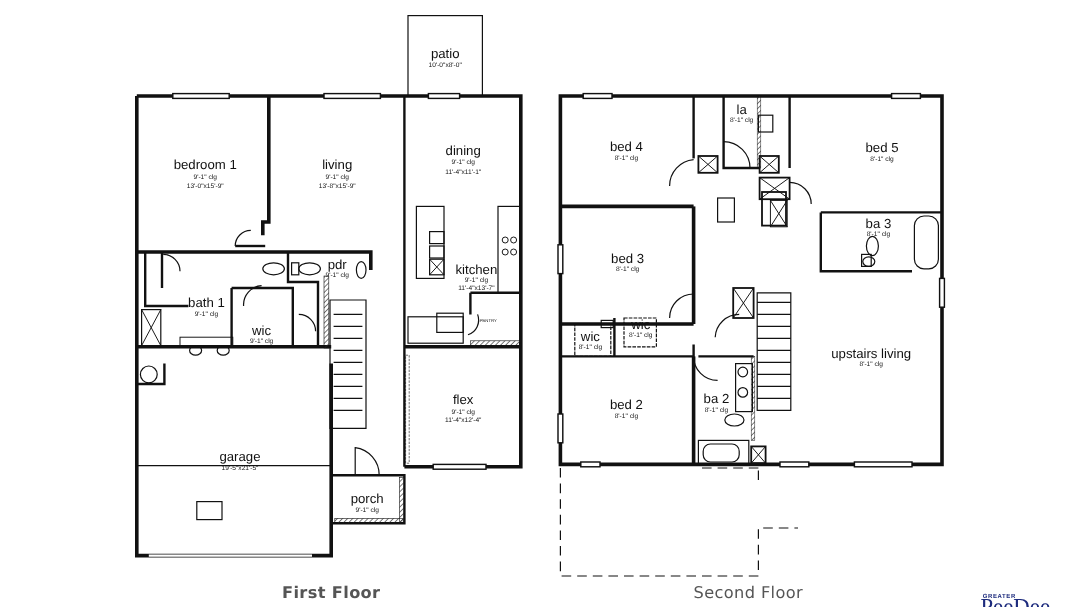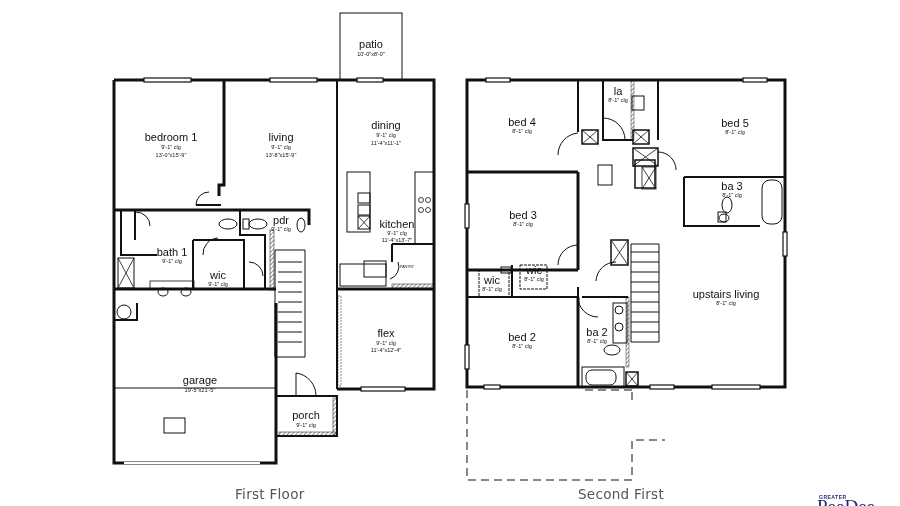--- a/index.html
+++ b/index.html
@@ -255,22 +255,22 @@
     <text class="room-clg" x="726" y="305" text-anchor="middle">8'-1" clg</text>
 
     <text class="room-name" x="522" y="341" text-anchor="middle">bed 2</text>
     <text class="room-clg" x="522" y="348" text-anchor="middle">8'-1" clg</text>
 
     <text class="room-name" x="597" y="336" text-anchor="middle">ba 2</text>
     <text class="room-clg" x="597" y="343" text-anchor="middle">8'-1" clg</text>
   </g>
 </svg>
 
-<div class="floor-label" style="left:235px;top:486px;">First Floor</div>
-<div class="floor-label" style="left:578px;top:486px;">Second First</div>
+<div class="floor-label" style="left:235px;top:486px;font-weight:bold;">First Floor</div>
+<div class="floor-label" style="left:578px;top:486px;">Second Floor</div>
 
 <div class="logo">
   <svg style="position:absolute;left:3px;top:6px;" width="16" height="22" viewBox="0 0 16 22">
     <path d="M9 1 A10 10 0 1 0 9 21 A8 8 0 0 1 9 1 Z" fill="#1d2b7d"></path>
     <path d="M7 20 L8 9" stroke="#fff" stroke-width="1"></path>
     <path d="M8 9 L3 7 M8 9 L4 11 M8 9 L12 6 M8 9 L13 10 M8 9 L8 4" stroke="#fff" stroke-width="0.8"></path>
   </svg>
   <div class="logo-greater">GREATER</div>
   <div class="logo-name">PeeDee</div>
   <div class="logo-sub">A Service of the Pee Dee REALTOR Association</div>

